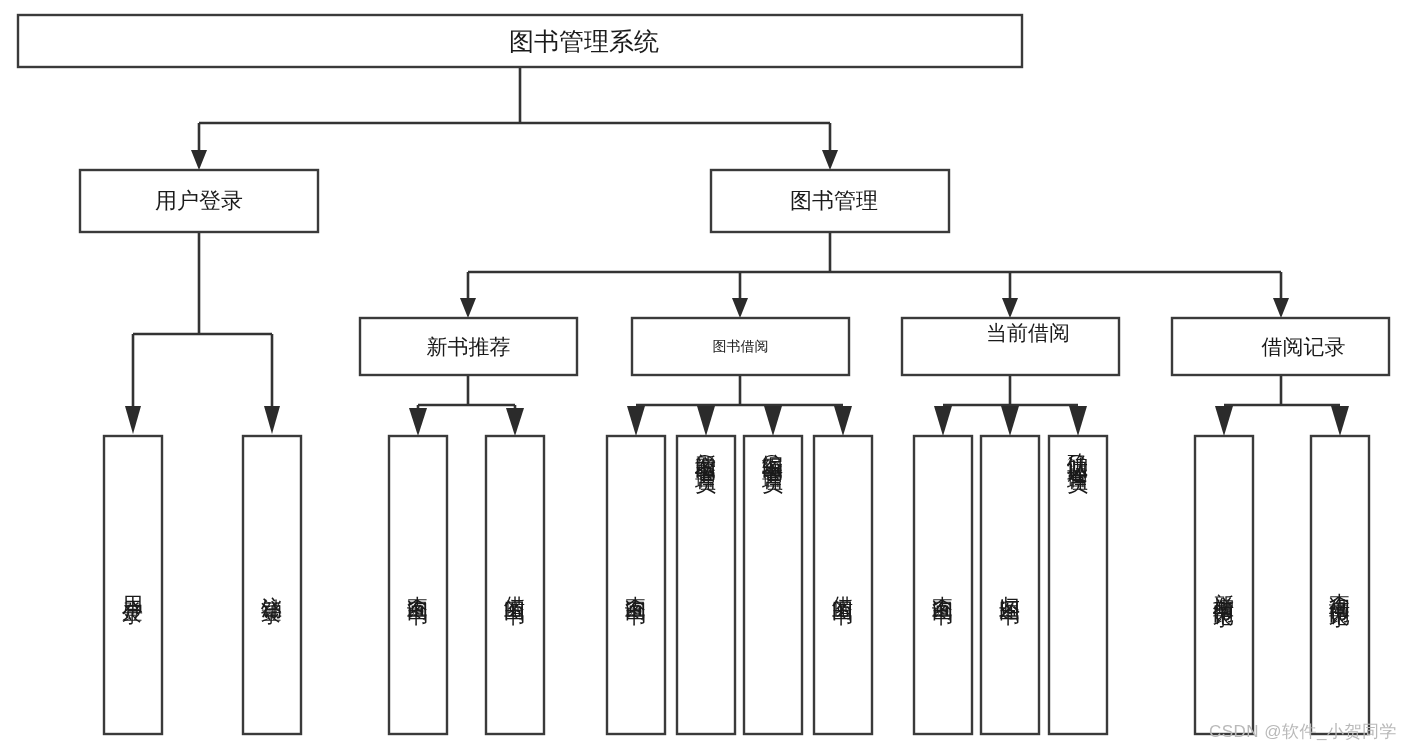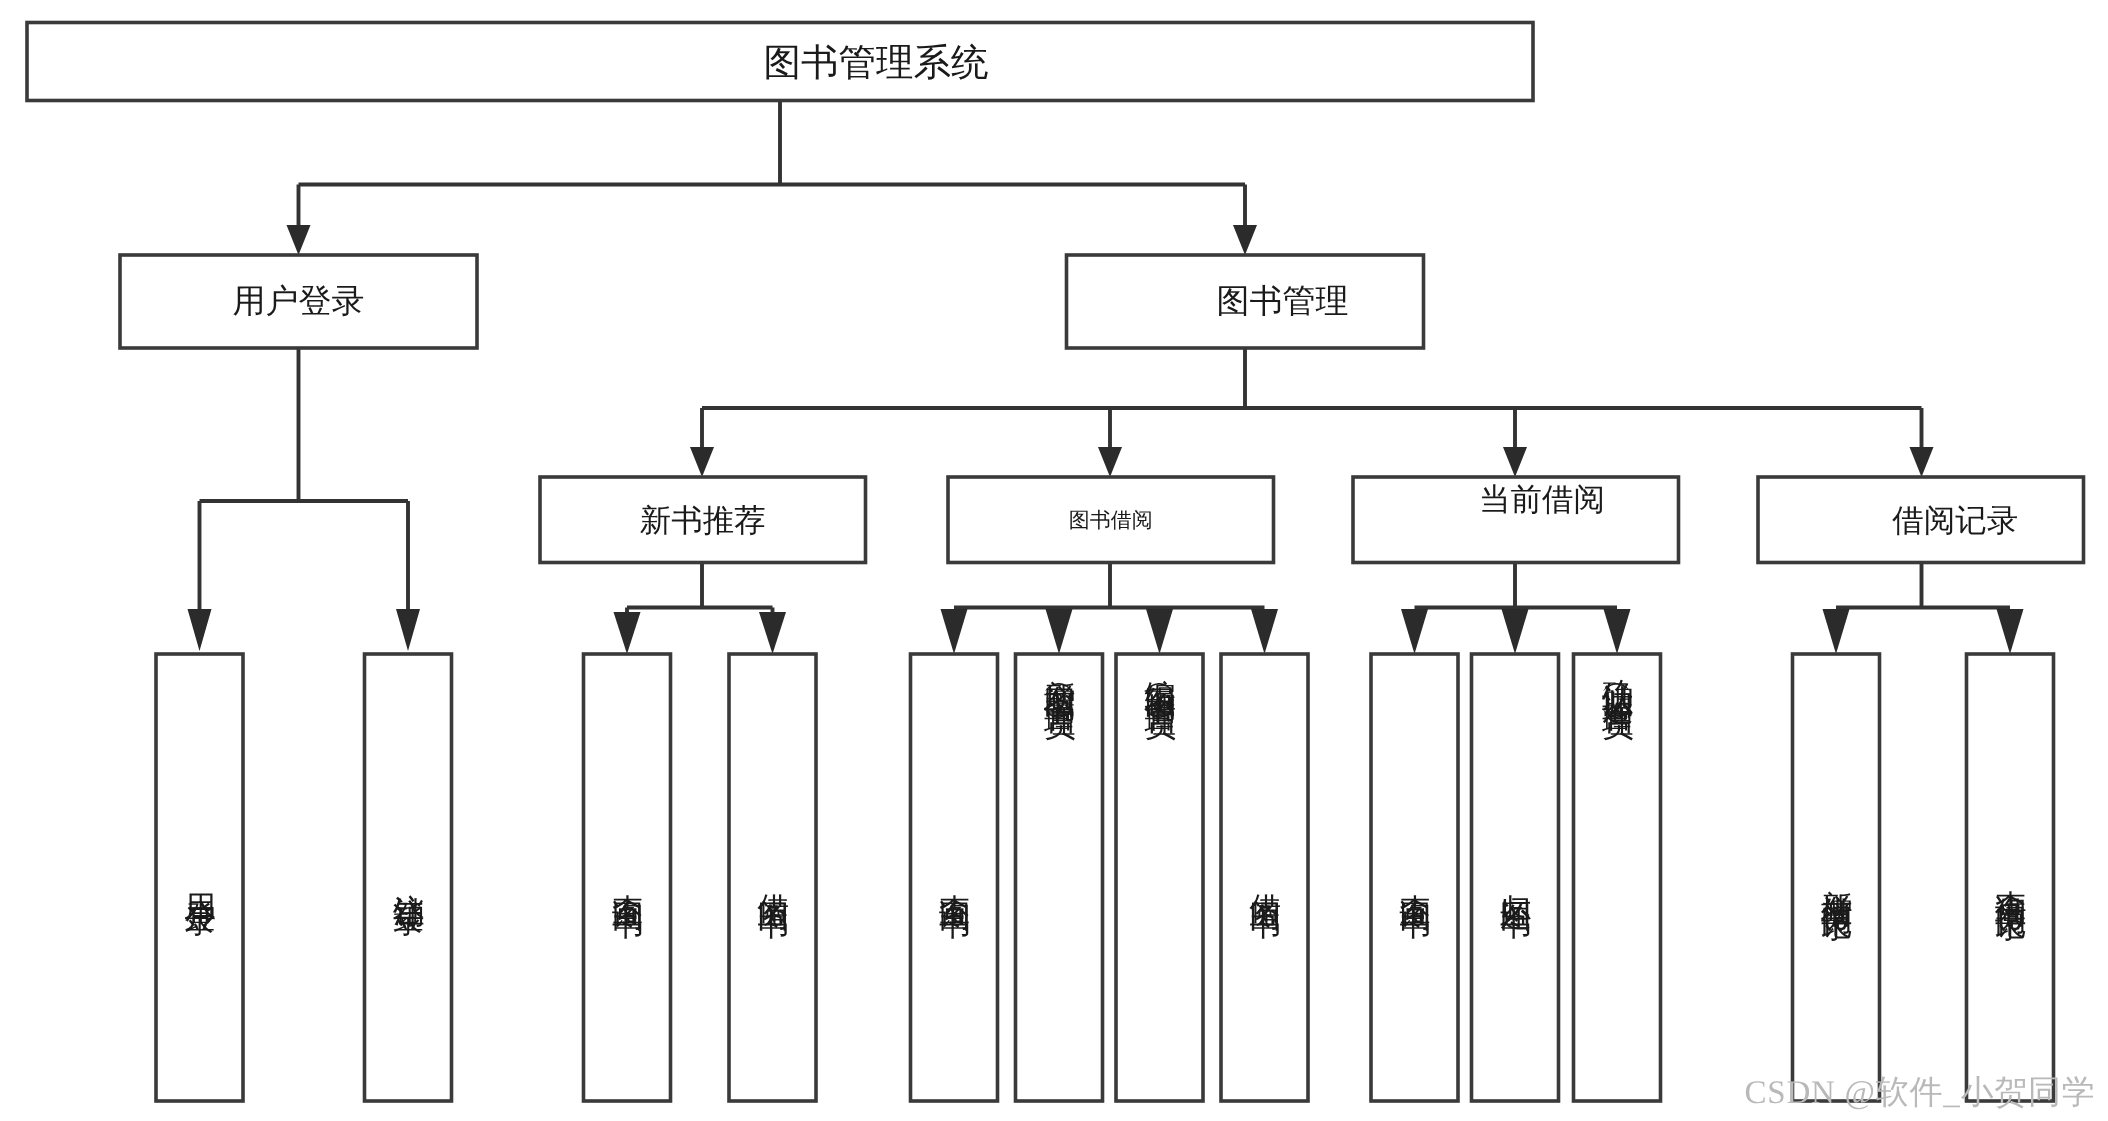--- a/index.html
+++ b/index.html
@@ -64,22 +64,22 @@
     align-items: center;
     justify-content: center;
     font-family: "Liberation Sans", "DejaVu Sans", sans-serif;
     color: #1a1a1a;
     pointer-events: none;
   }
   #watermark {
     position: absolute;
     right: 8px;
     bottom: 4px;
-    font-family: Liberation Serif, serif;
-    font-size: 22px;
+    font-family: Liberation Sans, sans-serif;
+    font-size: 17px;
     color: #b9b9b9;
     letter-spacing: 0.5px;
     user-select: none;
   }
 </style>
 </head>
 <body>
 
 <div id="diagram-root">
 
@@ -167,21 +167,21 @@
       <rect class="node-box" x="1049" y="436" width="58" height="298"></rect>
 
       <rect class="node-box" x="1195" y="436" width="58" height="298"></rect>
       <rect class="node-box" x="1311" y="436" width="58" height="298"></rect>
     </g>
   </svg>
 
   <div class="htext" style="left:18px;  top:15px;  width:1132px; height:52px; font-size:25px;">图书管理系统</div>
 
   <div class="htext" style="left:80px;  top:170px; width:238px; height:62px; font-size:22px;">用户登录</div>
-  <div class="htext" style="left:736px; top:170px; width:238px; height:62px; font-size:22px;">图书管理</div>
+  <div class="htext" style="left:715px; top:170px; width:238px; height:62px; font-size:22px;">图书管理</div>
 
   <div class="htext" style="left:360px;  top:318px; width:217px; height:57px; font-size:21px;">新书推荐</div>
   <div class="htext" style="left:632px;  top:318px; width:217px; height:57px; font-size:14px;">图书借阅</div>
   <div class="htext" style="left:902px;  top:304px; width:252px; height:57px; font-size:21px;">当前借阅</div>
   <div class="htext" style="left:1172px; top:318px; width:217px; height:57px; font-size:21px;padding-left:23px;">借阅记录</div>
 
   <div class="vlabel-wrap" style="left:104px; top:436px; width:58px; height:298px;">
     <span class="vtext">用户登录</span>
   </div>
   <div class="vlabel-wrap" style="left:243px; top:436px; width:58px; height:298px;">

